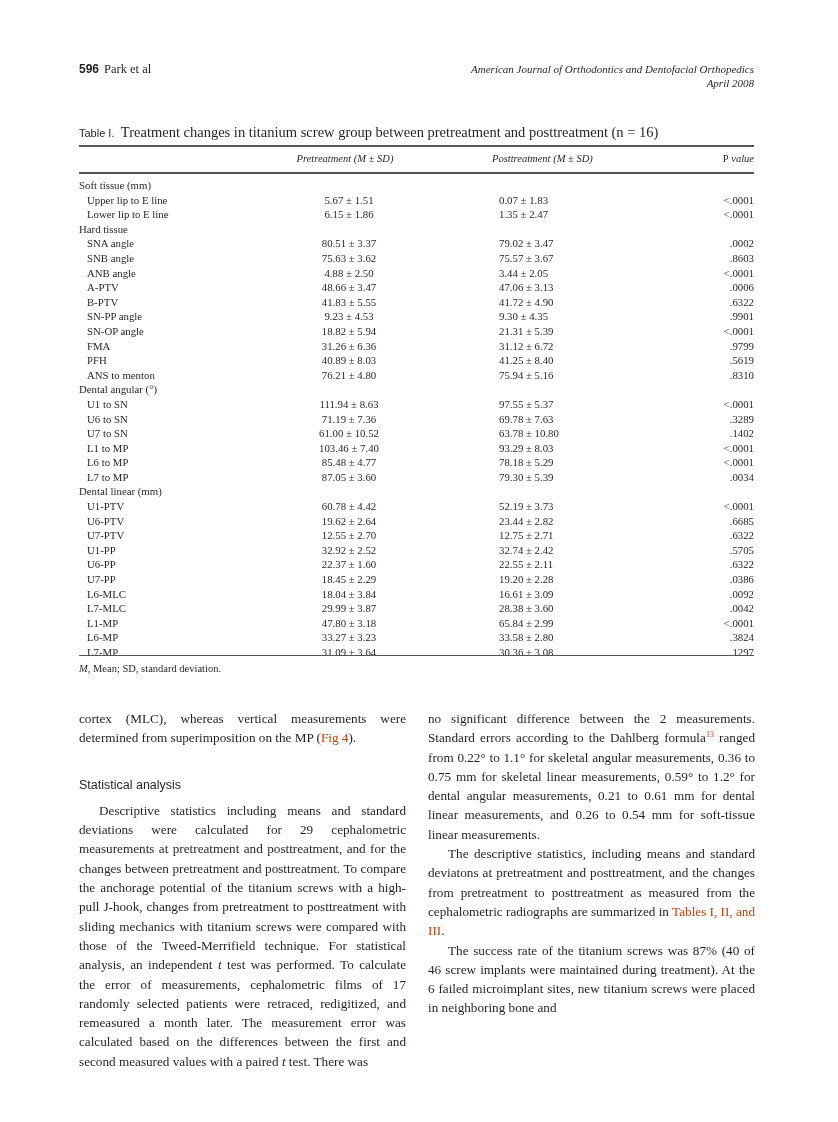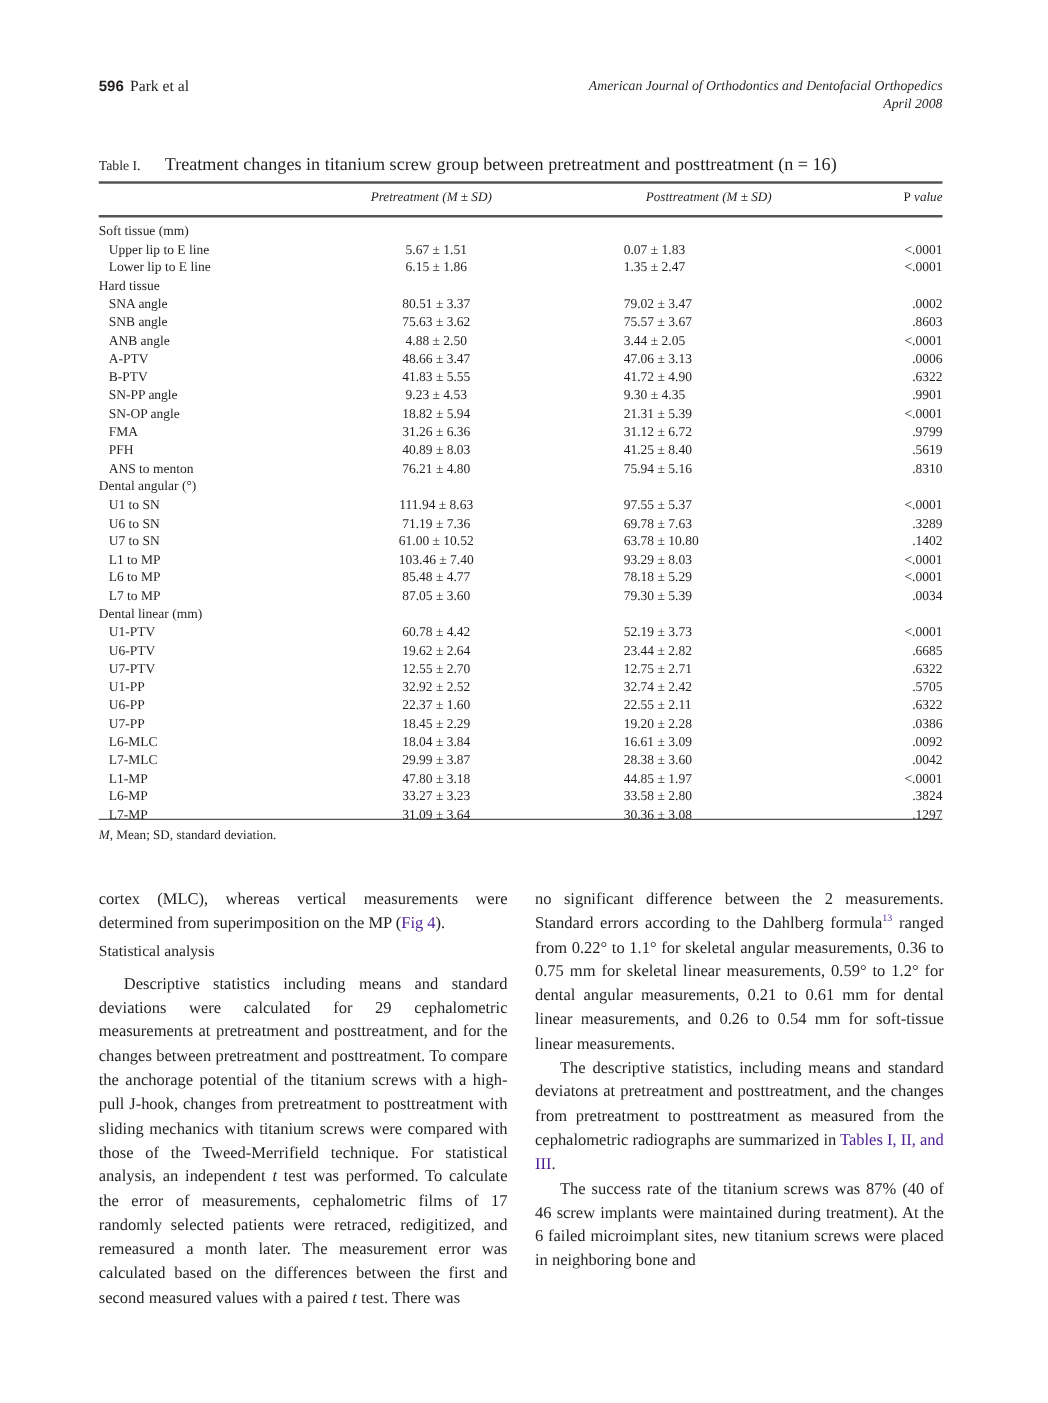--- a/index.html
+++ b/index.html
@@ -3,46 +3,46 @@
   <meta charset="utf-8">
   <style>
     html, body { margin: 0; padding: 0; background: #ffffff; }
     body { width: 838px; height: 1122px; position: relative; overflow: hidden; color: #231f20; font-family: "Liberation Serif", serif; }
     .running-head { position: absolute; left: 79px; top: 62px; width: 675px; }
     .rh-left { position: absolute; left: 0; top: 0; font-size: 12.5px; }
     .rh-left .pg { font-family: "Liberation Sans", sans-serif; font-weight: bold; font-size: 12px; margin-right: 5px; }
     .rh-left .au { }
     .rh-right { position: absolute; right: 0; top: 0; text-align: right; font-style: italic; font-size: 11px; line-height: 14px; }
     .table-caption { position: absolute; left: 79px; top: 124px; font-size: 14.5px; }
-    .table-caption .tl { font-family: Liberation Serif, serif; font-size: 11px; margin-right: 16px; }
+    .table-caption .tl { font-family: Liberation Sans, sans-serif; font-size: 11px; margin-right: 3px; }
     .tbl-top { position: absolute; left: 79px; top: 145px; width: 675px; border-top: 2px solid #555; }
     .tbl-hdr-line { position: absolute; left: 79px; top: 172px; width: 675px; border-top: 2px solid #555; }
     .tbl-bot-line { position: absolute; left: 79px; top: 655px; width: 675px; border-top: 1.5px solid #555; }
     .hdr { position: absolute; top: 153px; font-style: italic; font-size: 10.5px; }
     .hdr.pre { left: 270px; width: 150px; text-align: center; }
-    .hdr.post { left: 492px; width: 150px; text-align: center; }
+    .hdr.post { left: 492px; width: 150px; text-align: left; }
     .hdr.p { right: 84px; text-align: right; }
     .hdr.p .up { font-style: normal; }
     .rows { position: absolute; left: 79px; top: 178px; width: 675px; }
     .row { position: relative; height: 14.6px; font-size: 10.8px; line-height: 14.6px; }
     .row .lbl { position: absolute; left: 0; }
     .row.item .lbl { left: 8px; }
     .row .pre { position: absolute; left: 195px; width: 150px; text-align: center; }
     .row .post { position: absolute; left: 420px; width: 150px; }
     .row .pv { position: absolute; right: 0; text-align: left; }
     .footnote { position: absolute; left: 79px; top: 663px; font-size: 10.5px; }
     .footnote i { font-style: italic; }
     .col { position: absolute; top: 709px; width: 327px; font-size: 13.2px; line-height: 19.3px; text-align: justify; }
     .col.left { left: 79px; }
     .col.right { left: 428px; }
     .col p { margin: 0; }
     .col p.ind { text-indent: 20px; }
-    .sec-head { font-family: Liberation Serif, serif; font-size: 12.5px; margin: 4px 0 6px 0; }
+    .sec-head { font-family: Liberation Sans, sans-serif; font-size: 12.5px; margin: 28px 0 6px 0; }
     .sec-head.caps { font-weight: bold; margin-top: 32px; }
-    .link { color: #4c1d95; }
+    .link { color: #c2410c; }
     sup { font-size: 8px; line-height: 0; }
   </style>
 </head>
 <body>
 
 <div class="running-head">
   <div class="rh-left">
     <span class="pg">596</span><span class="au">Park et al</span>
   </div>
   <div class="rh-right">
@@ -227,21 +227,21 @@
     </div>
     <div class="row item">
       <span class="lbl">L7-MLC</span>
       <span class="pre">29.99 ± 3.87</span>
       <span class="post">28.38 ± 3.60</span>
       <span class="pv">.0042</span>
     </div>
     <div class="row item">
       <span class="lbl">L1-MP</span>
       <span class="pre">47.80 ± 3.18</span>
-      <span class="post">44.85 ± 1.97</span>
+      <span class="post">65.84 ± 2.99</span>
       <span class="pv">&lt;.0001</span>
     </div>
     <div class="row item">
       <span class="lbl">L6-MP</span>
       <span class="pre">33.27 ± 3.23</span>
       <span class="post">33.58 ± 2.80</span>
       <span class="pv">.3824</span>
     </div>
     <div class="row item">
       <span class="lbl">L7-MP</span>

